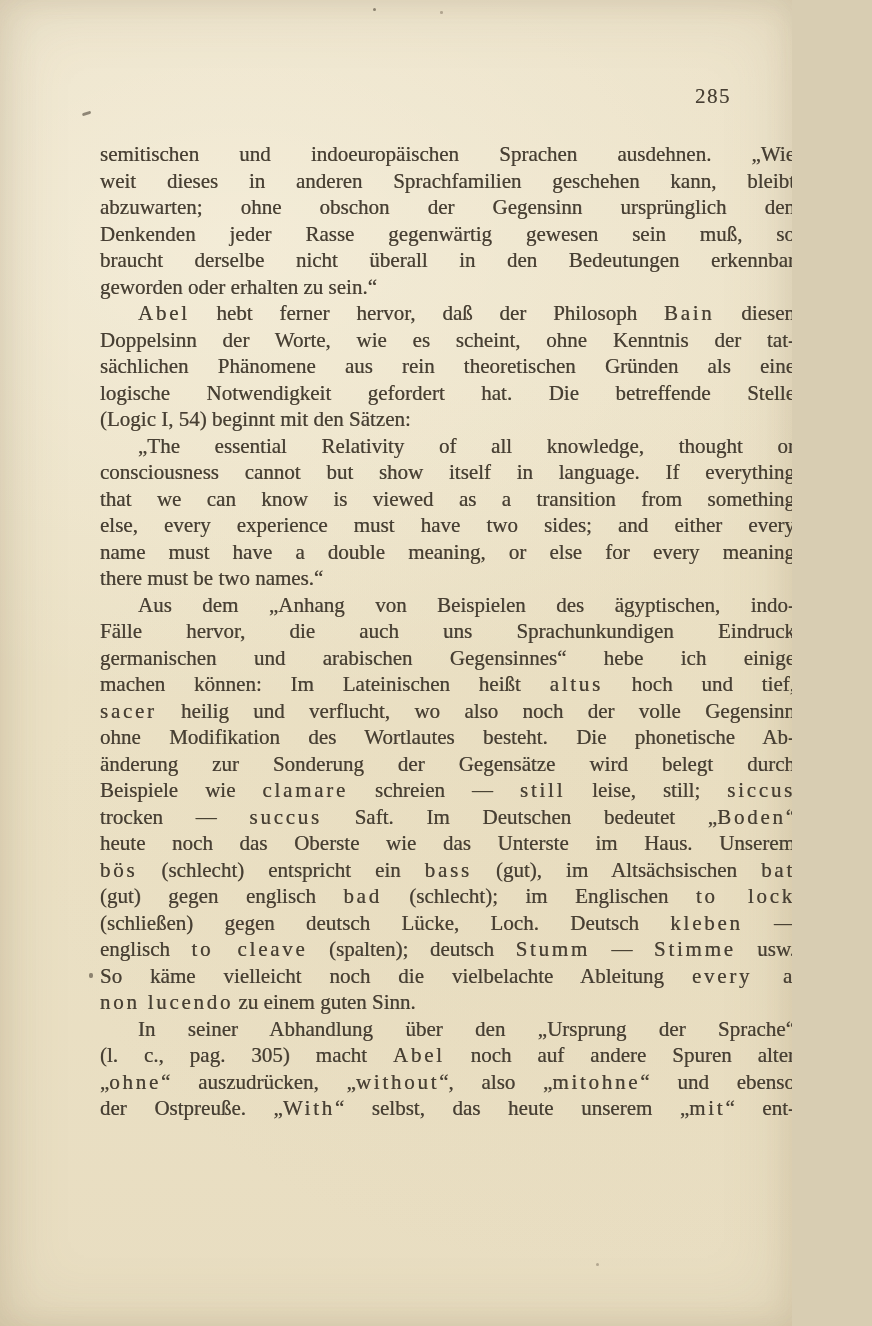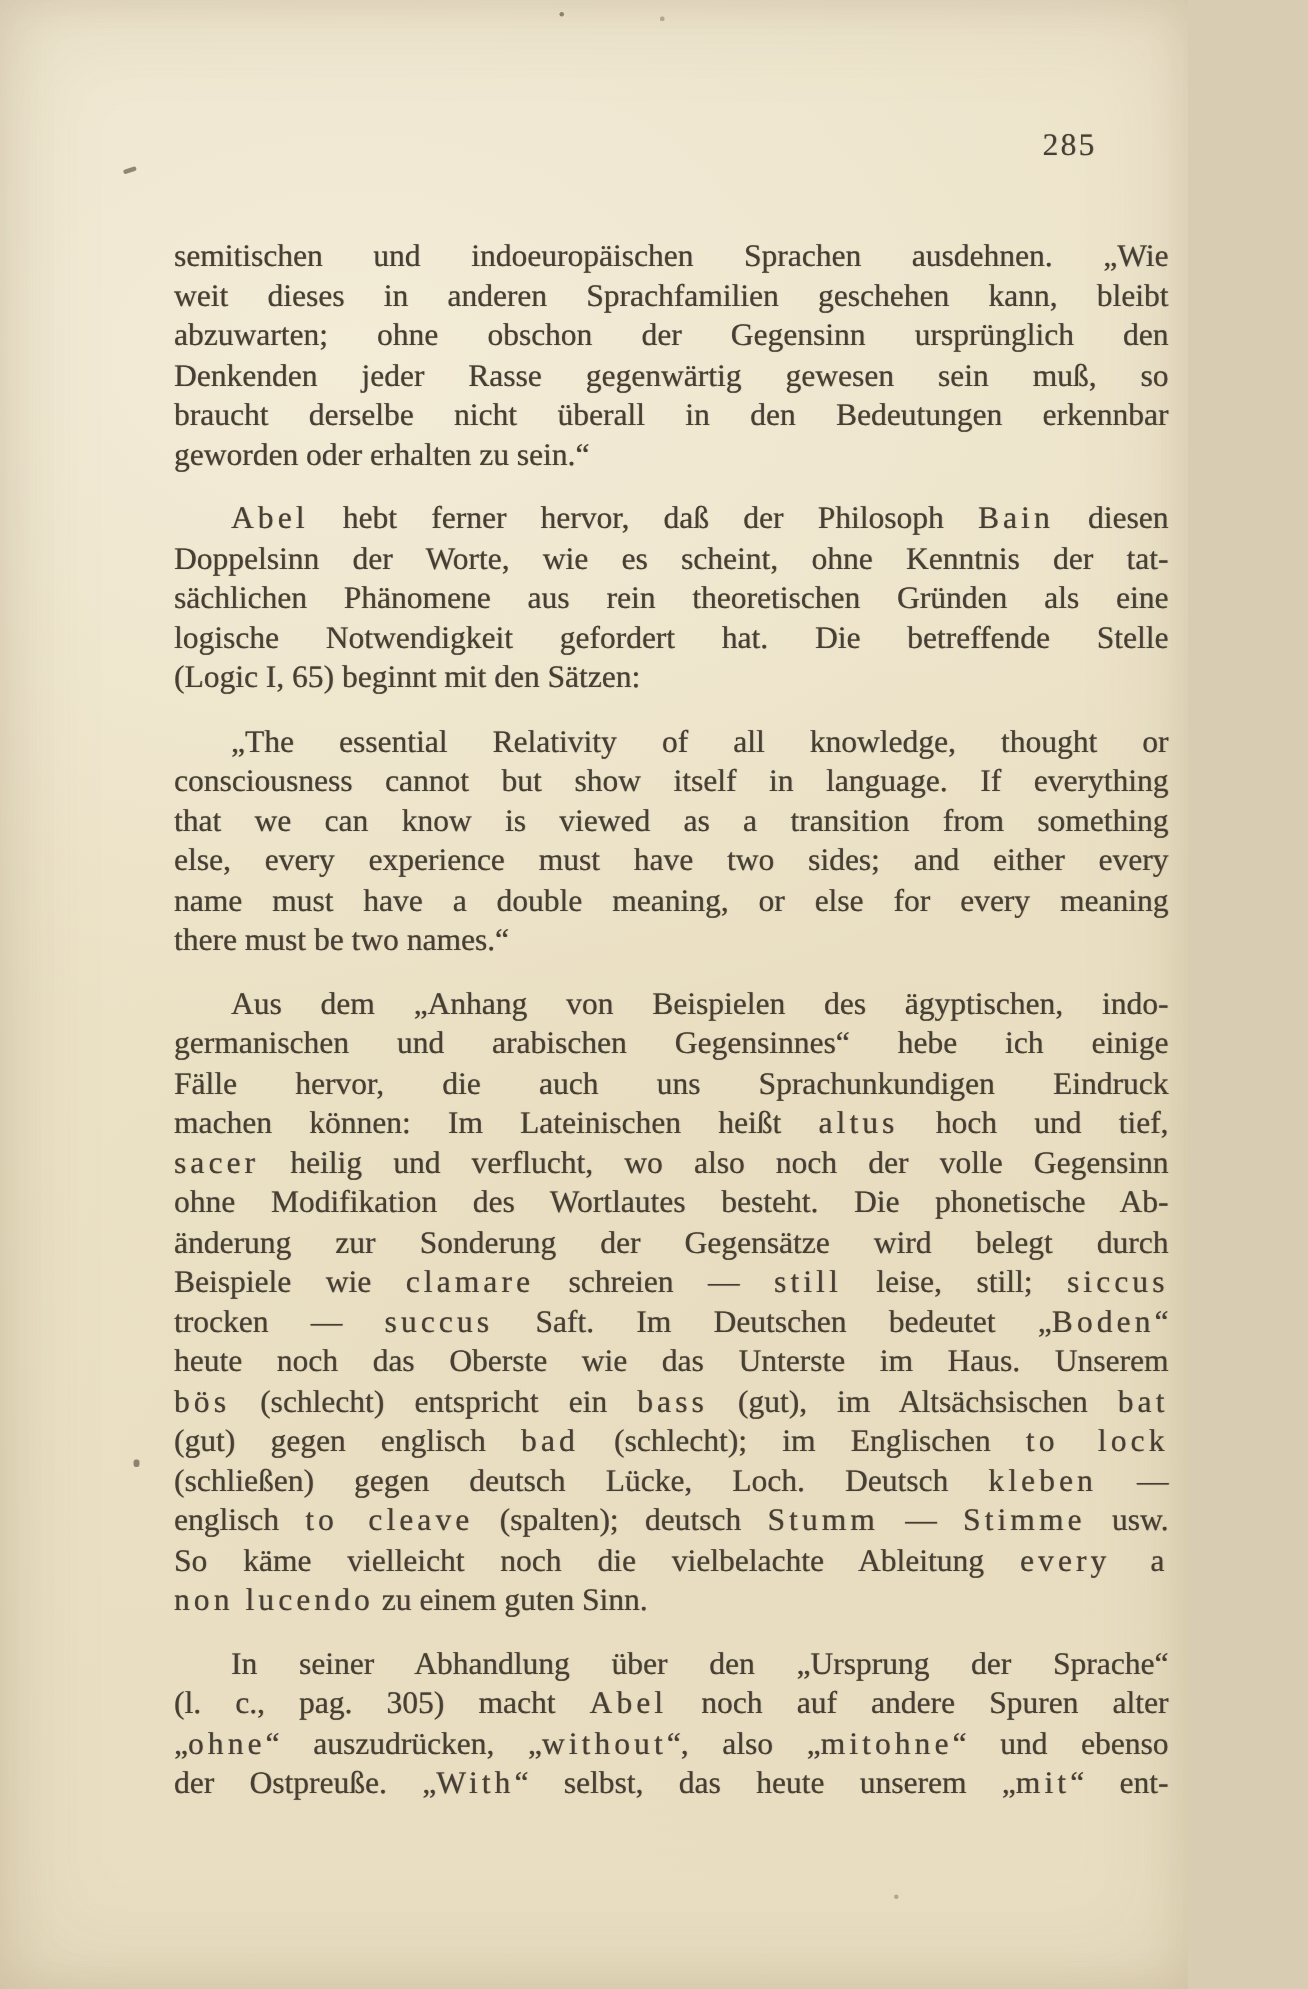--- a/index.html
+++ b/index.html
@@ -24,21 +24,21 @@
   .folio{
     position:absolute;left:638px;top:84px;width:150px;
     text-align:center;font-size:21px;letter-spacing:1.5px;
     text-shadow:0.3px 0.3px 0.6px rgba(71,63,51,.5);
   }
   .text-block{
     position:absolute;left:100px;top:141px;width:695px;
     font-size:21px;
     text-shadow:0.3px 0.3px 0.6px rgba(71,63,51,.5), -0.2px 0 0.4px rgba(71,63,51,.3);
   }
-  .para{margin:16px;}
+  .para{margin:0;}
   .line{
     height:26.5px;line-height:26.5px;white-space:nowrap;
     text-align:left;
   }
   .line.j{
     white-space:normal;
     text-align:justify;
     text-align-last:justify;
   }
   .line.ind{text-indent:38px;}
@@ -60,34 +60,34 @@
         <div class="line j">abzuwarten; ohne obschon der Gegensinn ursprünglich den</div>
         <div class="line j">Denkenden jeder Rasse gegenwärtig gewesen sein muß, so</div>
         <div class="line j">braucht derselbe nicht überall in den Bedeutungen erkennbar</div>
         <div class="line">geworden oder erhalten zu sein.“</div>
       </div>
       <div class="para">
         <div class="line j ind"><span class="g">Abel</span> hebt ferner hervor, daß der Philosoph <span class="g">Bain</span> diesen</div>
         <div class="line j">Doppelsinn der Worte, wie es scheint, ohne Kenntnis der tat-</div>
         <div class="line j">sächlichen Phänomene aus rein theoretischen Gründen als eine</div>
         <div class="line j">logische Notwendigkeit gefordert hat. Die betreffende Stelle</div>
-        <div class="line">(Logic I, 65) beginnt mit den Sätzen:</div>
+        <div class="line">(Logic I, 54) beginnt mit den Sätzen:</div>
       </div>
       <div class="para">
         <div class="line j ind">„The essential Relativity of all knowledge, thought or</div>
         <div class="line j">consciousness cannot but show itself in language. If everything</div>
         <div class="line j">that we can know is viewed as a transition from something</div>
         <div class="line j">else, every experience must have two sides; and either every</div>
         <div class="line j">name must have a double meaning, or else for every meaning</div>
         <div class="line">there must be two names.“</div>
       </div>
       <div class="para">
         <div class="line j ind">Aus dem „Anhang von Beispielen des ägyptischen, indo-</div>
+        <div class="line j">Fälle hervor, die auch uns Sprachunkundigen Eindruck</div>
         <div class="line j">germanischen und arabischen Gegensinnes“ hebe ich einige</div>
-        <div class="line j">Fälle hervor, die auch uns Sprachunkundigen Eindruck</div>
         <div class="line j">machen können: Im Lateinischen heißt <span class="g">altus</span> hoch und tief,</div>
         <div class="line j"><span class="g">sacer</span> heilig und verflucht, wo also noch der volle Gegensinn</div>
         <div class="line j">ohne Modifikation des Wortlautes besteht. Die phonetische Ab-</div>
         <div class="line j">änderung zur Sonderung der Gegensätze wird belegt durch</div>
         <div class="line j">Beispiele wie <span class="g">clamare</span> schreien — <span class="g">still</span> leise, still; <span class="g">siccus</span></div>
         <div class="line j">trocken — <span class="g">succus</span> Saft. Im Deutschen bedeutet „<span class="g">Boden</span>“</div>
         <div class="line j">heute noch das Oberste wie das Unterste im Haus. Unserem</div>
         <div class="line j"><span class="g">bös</span> (schlecht) entspricht ein <span class="g">bass</span> (gut), im Altsächsischen <span class="g">bat</span></div>
         <div class="line j">(gut) gegen englisch <span class="g">bad</span> (schlecht); im Englischen <span class="g">to lock</span></div>
         <div class="line j">(schließen) gegen deutsch Lücke, Loch. Deutsch <span class="g">kleben</span> —</div>

